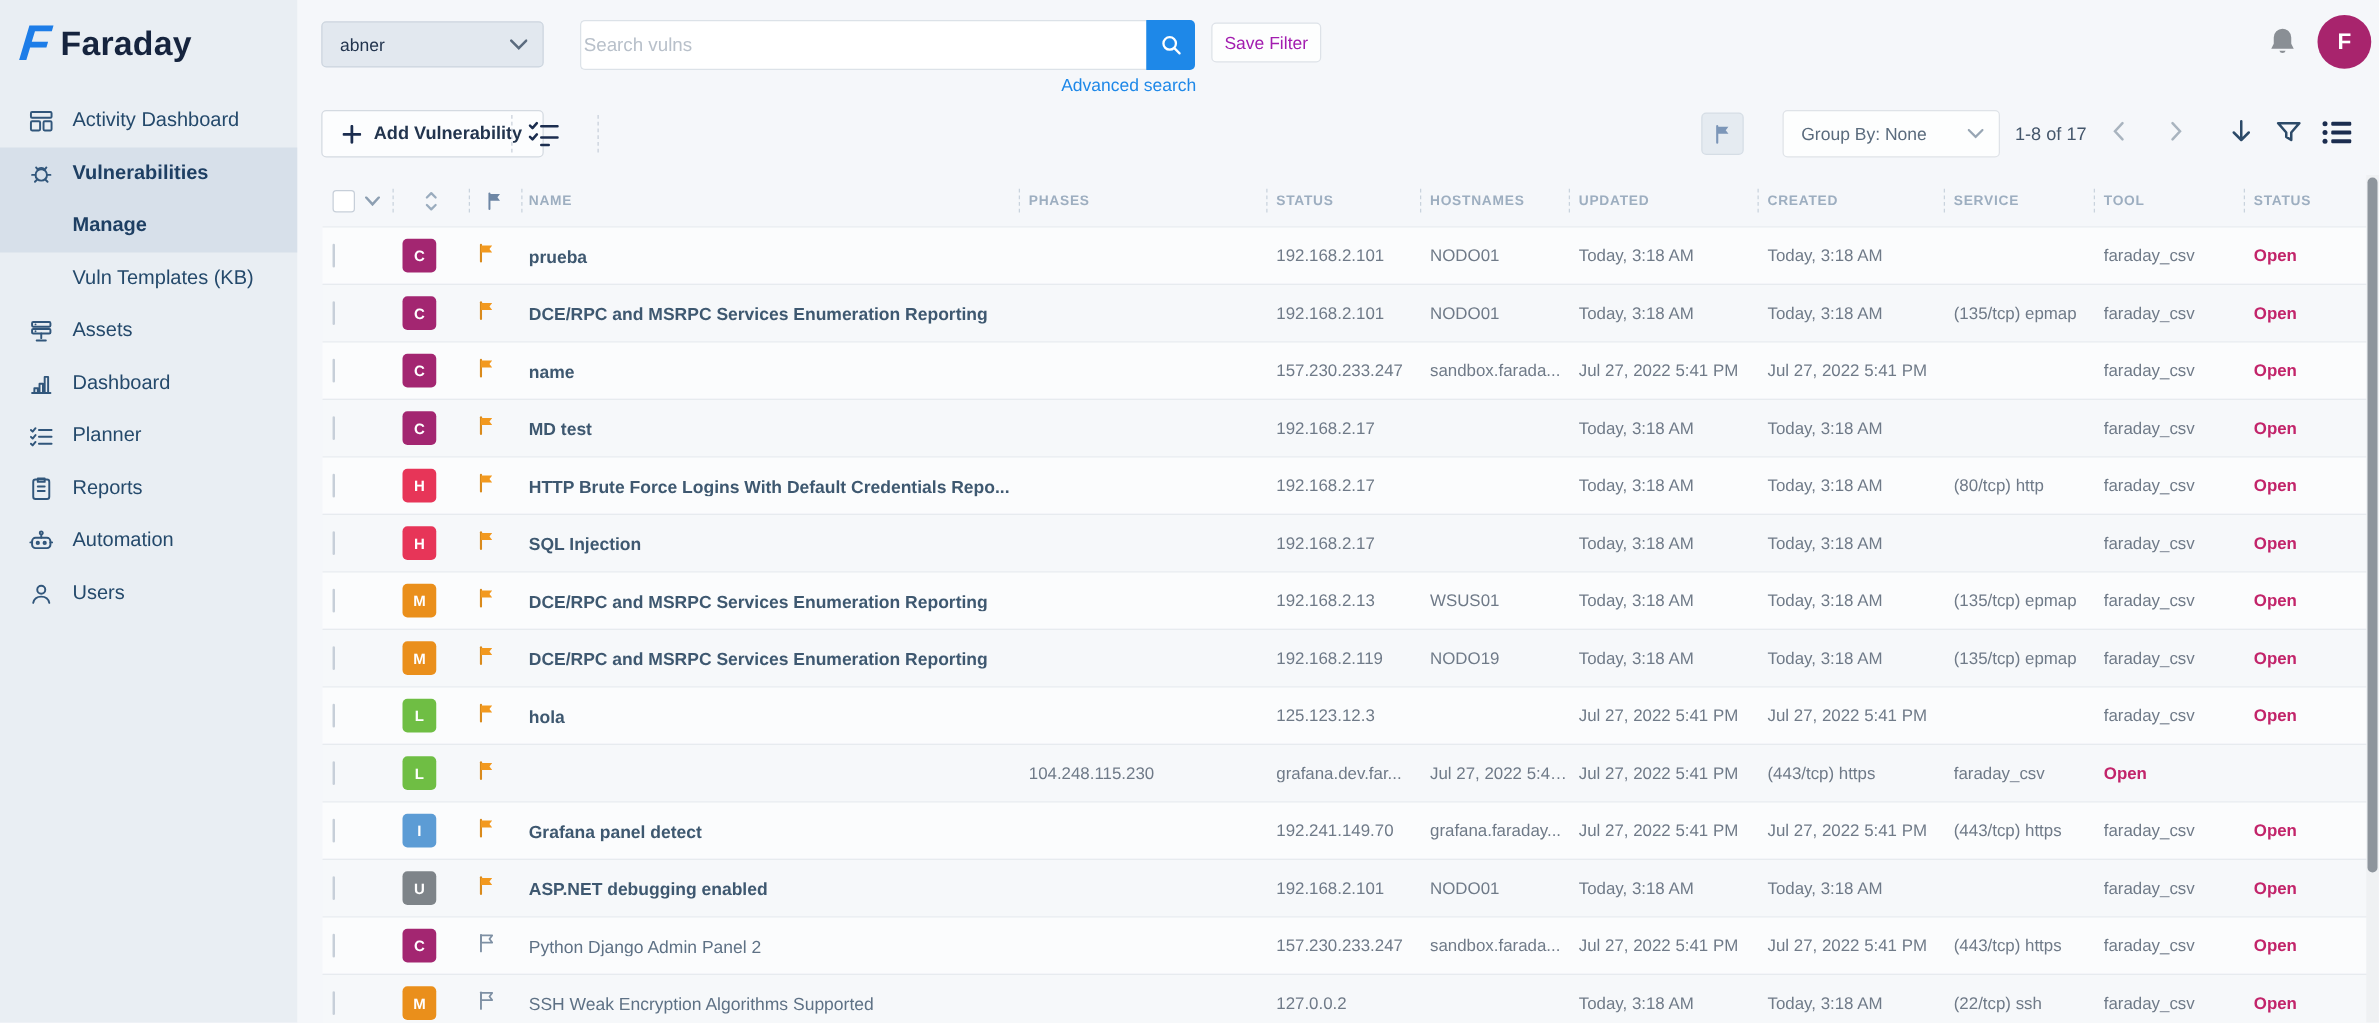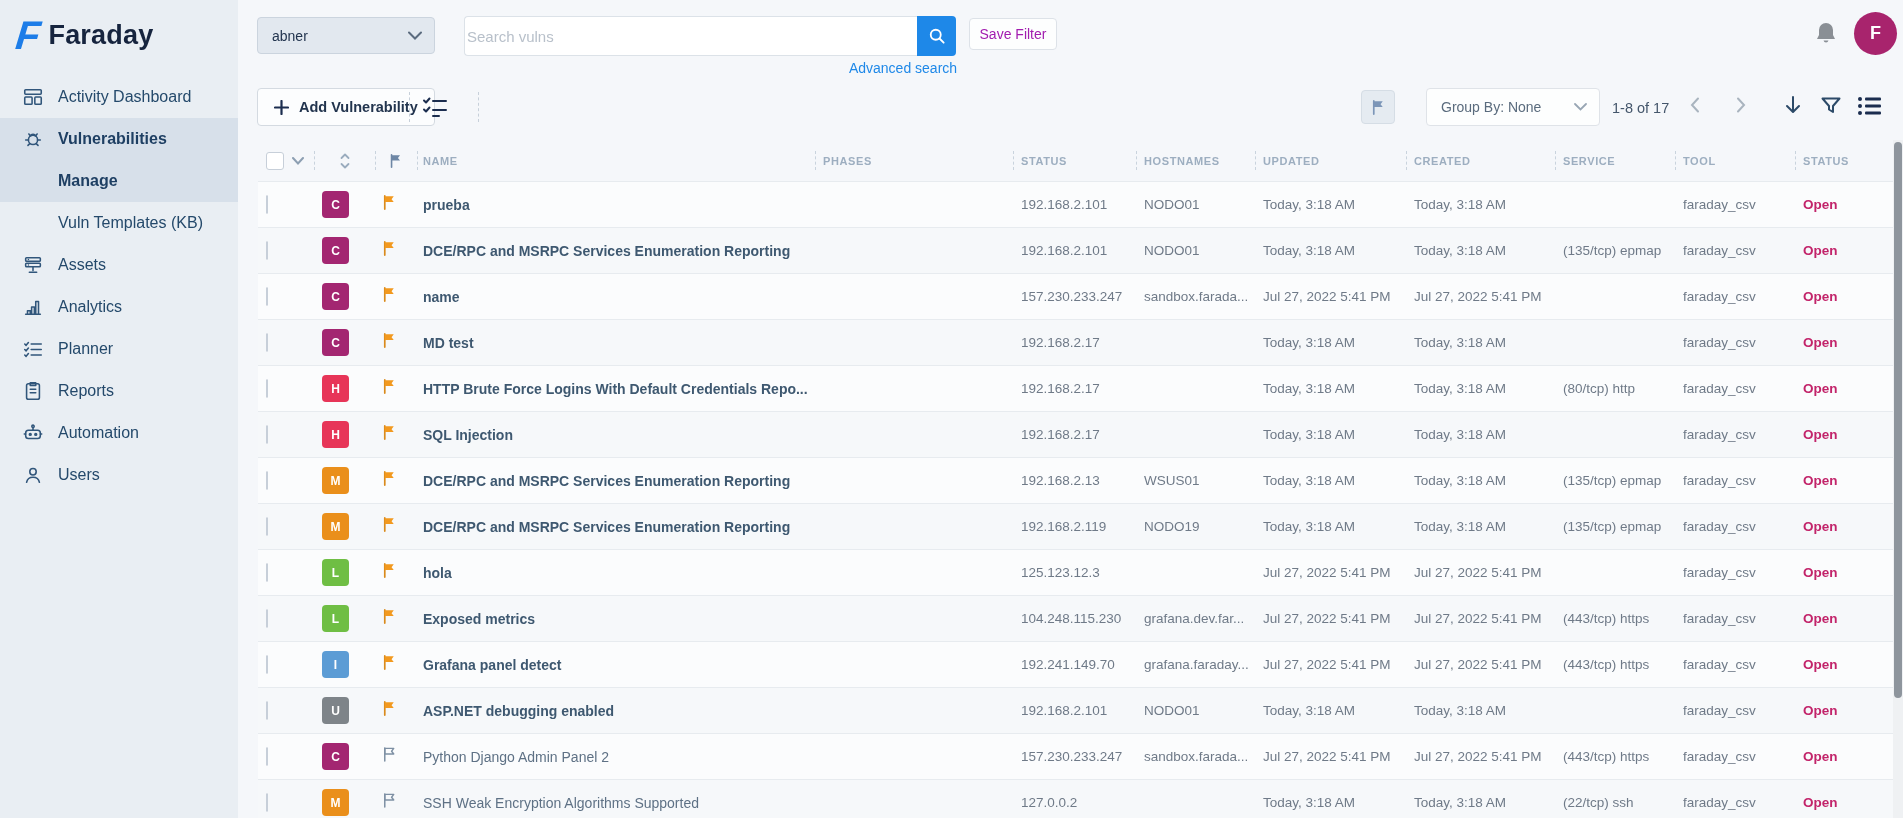--- a/index.html
+++ b/index.html
@@ -146,21 +146,21 @@
           </svg>
       </span>
       <span>Assets</span>
     </div>
     <div class="nav-item">
       <span class="icn">
         <svg width="22" height="22" viewBox="0 0 24 24">
             <path d="M4 20h16M6 20v-4h3v4M10.5 20v-8h3v8M15 20V6h3v14"></path>
           </svg>
       </span>
-      <span>Analytics</span>
+      <span>Dashboard</span>
     </div>
     <div class="nav-item">
       <span class="icn">
         <svg width="22" height="22" viewBox="0 0 24 24">
             <path d="M3 6.5 4.5 8 7 5M3 12.5 4.5 14 7 11M3 18.5 4.5 20 7 17M10 6.5h11M10 12.5h11M10 18.5h11"></path>
           </svg>
       </span>
       <span>Planner</span>
     </div>
     <div class="nav-item">
@@ -527,21 +527,20 @@
     <div>
             <span class="sev-badge" style="background: rgb(111, 190, 68);">L</span>
           </div>
     <div class="flag-cell">
       <svg class="flag-filled" width="17" height="17" viewBox="0 0 18 18">
               <path d="M4 2v14" stroke="#D98A1C" stroke-width="1.8" stroke-linecap="round"></path>
               <path d="M4 2.5h9.5l-2.3 3 2.3 3H4z" fill="#F2991F"></path>
             </svg>
       
     </div>
-    <div class="name-cell">Exposed metrics</div>
     <div class="cell"></div>
     <div class="cell">104.248.115.230</div>
     <div class="cell">grafana.dev.far...</div>
     <div class="cell">Jul 27, 2022 5:41 PM</div>
     <div class="cell">Jul 27, 2022 5:41 PM</div>
     <div class="cell">(443/tcp) https</div>
     <div class="cell">faraday_csv</div>
     <div class="status-cell">Open</div>
   </div>
         <div class="grid-row row unread">

